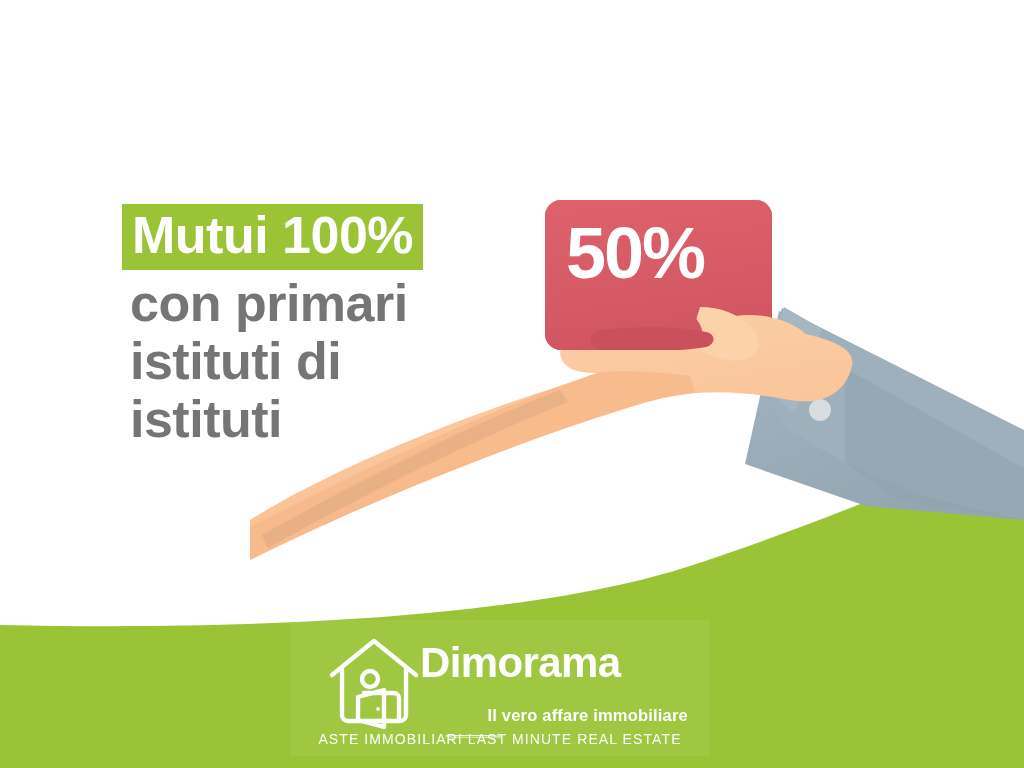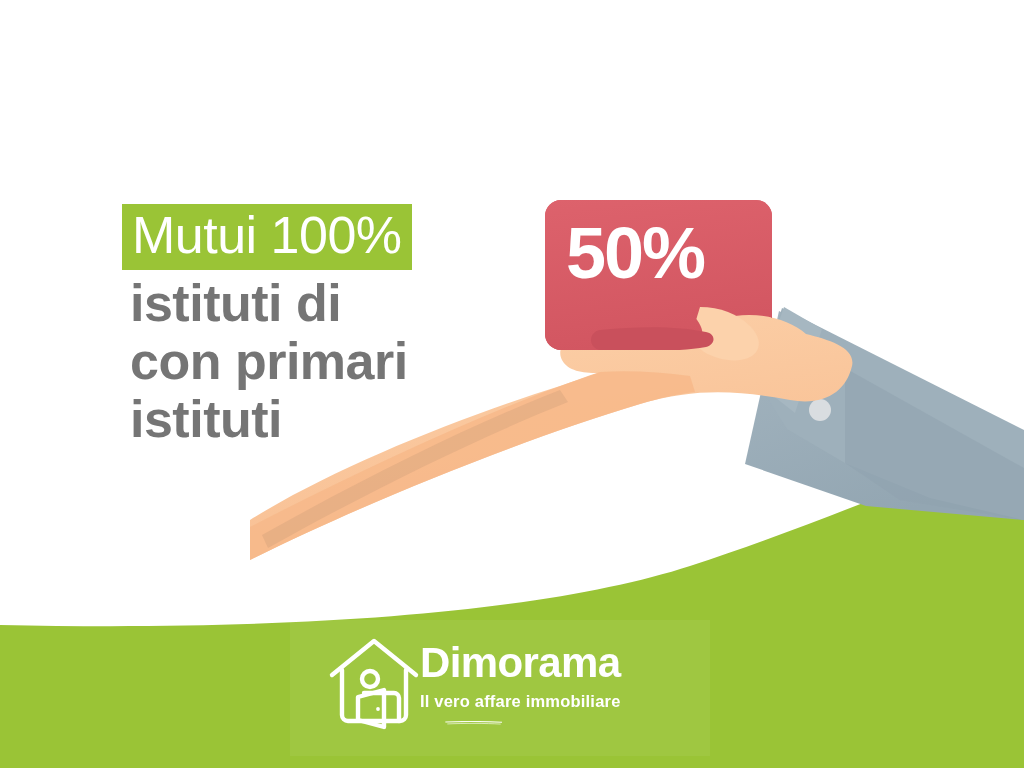--- a/index.html
+++ b/index.html
@@ -32,21 +32,21 @@
     width: 420px;
   }
   .headline-hl-wrap {
     display: block;
   }
   .headline-hl {
     display: inline-block;
     background: #9ac436;
     color: #ffffff;
     font-size: 52px;
-    font-weight: normal;
+    font-weight: bold;
     line-height: 62px;
     letter-spacing: -0.5px;
     padding: 0px 10px 4px 10px;
     white-space: nowrap;
   }
   .headline-rest {
     margin-top: 4px;
     color: #757575;
     font-size: 52px;
     font-weight: bold;
@@ -103,22 +103,22 @@
     font-weight: bold;
     letter-spacing: -0.6px;
     line-height: 46px;
   }
   .logo-tag {
     color: #ffffff;
     font-size: 16.5px;
     font-weight: bold;
     letter-spacing: 0.2px;
     line-height: 20px;
-    margin-top: 5px;
-    text-align: left;
+    margin-top: 19px;
+    text-align: right;
     padding-right: 2px;
   }
   .logo-rule {
     margin-top: 7px;
     width: 88px;
     height: 4px;
     margin-left: 10px;
   }
   .logo-sub {
     position: absolute;
@@ -244,22 +244,22 @@
       <path d="M 560 390 C 470 425, 360 480, 262 535 L 268 548
                C 368 492, 478 438, 568 402 Z" fill="#6b5a4a"></path>
     </g>
   </svg>
 
   <div class="headline">
     <div class="headline-hl-wrap">
       <span class="headline-hl">Mutui 100%</span>
     </div>
     <div class="headline-rest">
+      <span>con primari</span>
       <span>istituti di</span>
-      <span>con primari</span>
       <span>istituti</span>
     </div>
   </div>
 
   <div class="badge-text">50%</div>
 
   <div class="logo-lockup">
     <div class="logo-panel"></div>
 
     <svg class="logo-icon" viewBox="0 0 96 96" xmlns="http://www.w3.org/2000/svg">
@@ -275,15 +275,16 @@
 
     <div class="logo-words">
       <div class="logo-name">Dimorama</div>
       <div class="logo-tag">Il vero affare immobiliare</div>
       <svg class="logo-rule" viewBox="0 0 88 6" xmlns="http://www.w3.org/2000/svg">
         <path d="M 1 1.6 C 26 0.4, 60 0.6, 86 2.0" stroke="#ffffff" stroke-width="1.6" fill="none" opacity="0.95"></path>
         <path d="M 4 4.4 C 30 3.2, 62 3.4, 84 4.6" stroke="#ffffff" stroke-width="1.2" fill="none" opacity="0.75"></path>
       </svg>
     </div>
 
+    <div class="logo-sub">ASTE IMMOBILIARI  LAST MINUTE  REAL ESTATE</div>
   </div>
 
 </div>
 
 </body></html>

